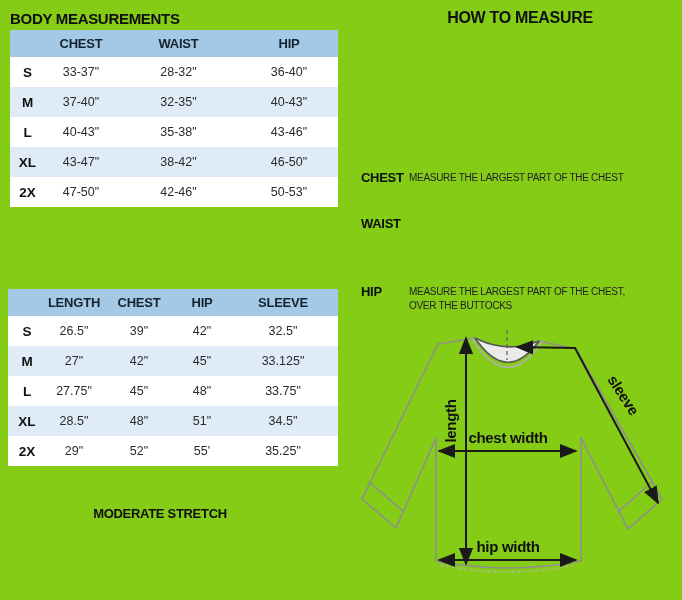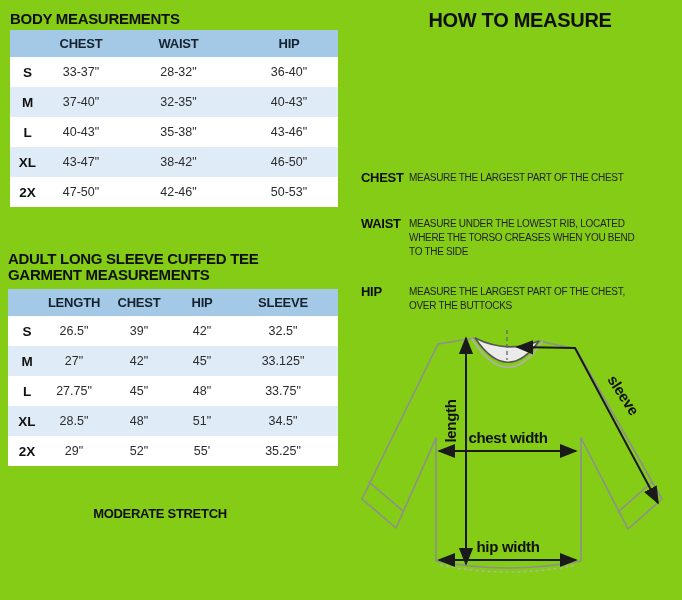--- a/index.html
+++ b/index.html
@@ -13,21 +13,21 @@
   table.meas thead th{background:var(--header-blue,#a3c9e7);color:#16222e;font-size:13px;font-weight:bold;height:27px;letter-spacing:-0.2px;}
   table.meas tbody tr{height:30px;background:#ffffff;}
   table.meas tbody tr:nth-child(even){background:var(--row-stripe,#dfecf8);}
   table.meas tbody th{font-size:13.5px;font-weight:bold;color:#111;}
   table.meas tbody td{font-size:12.5px;color:#2b2b2b;}
 
   .stretch-note{position:absolute;left:0;top:506px;width:320px;text-align:center;
                 font-weight:bold;font-size:13px;letter-spacing:-0.3px;color:#0f0f0f;}
 
   .htm-title{position:absolute;left:360px;top:9px;width:320px;text-align:center;
-             font-weight:bold;font-size:20px;letter-spacing:-0.3px;color:#0f0f0f;}
+             font-weight:bold;font-size:16px;letter-spacing:-0.3px;color:#0f0f0f;}
   .htm-intro{position:absolute;left:346px;top:36px;width:336px;text-align:center;
              font-size:14px;line-height:21px;color:#222;}
 
   .def-term{position:absolute;left:361px;width:46px;font-weight:bold;font-size:13px;color:#0f0f0f;letter-spacing:-0.3px;}
   .def-desc{position:absolute;left:409px;width:234px;font-size:10px;line-height:14px;letter-spacing:-0.3px;color:#222;}
 
   .shirt-svg{position:absolute;left:341px;top:330px;}
   .shirt-svg text{font-family:"Liberation Sans",sans-serif;font-weight:bold;font-size:15px;fill:#111;letter-spacing:-0.3px;}
 </style>
 </head>
@@ -79,24 +79,20 @@
       </tr>
       <tr>
         <th>2X</th>
         <td>47-50"</td>
         <td>42-46"</td>
         <td>50-53"</td>
       </tr>
     </tbody>
   </table>
 
-  <div class="sec-title" style="left:8px;top:251px;">
-    <div>ADULT LONG SLEEVE CUFFED TEE</div>
-    <div>GARMENT MEASUREMENTS</div>
-  </div>
 
   <table class="meas" style="left:8px;top:289px;width:330px;">
     <colgroup>
         <col style="width:38px">
         <col style="width:56px">
         <col style="width:74px">
         <col style="width:52px">
         <col style="width:110px">
       </colgroup>
     <thead>
@@ -148,21 +144,20 @@
   </table>
 
   <div class="stretch-note">MODERATE STRETCH</div>
 
   <div class="htm-title">HOW TO MEASURE</div>
 
   <div class="def-term" style="top:170px;">CHEST</div>
   <div class="def-desc" style="top:171px;">MEASURE THE LARGEST PART OF THE CHEST</div>
 
   <div class="def-term" style="top:216px;">WAIST</div>
-  <div class="def-desc" style="top:217px;">MEASURE UNDER THE LOWEST RIB, LOCATED WHERE THE TORSO CREASES WHEN YOU BEND TO THE SIDE</div>
 
   <div class="def-term" style="top:284px;">HIP</div>
   <div class="def-desc" style="top:285px;">MEASURE THE LARGEST PART OF THE CHEST, OVER THE BUTTOCKS</div>
 
   <svg class="shirt-svg" width="341" height="270" viewBox="0 0 341 270">
     <defs>
       <marker id="ah" viewBox="0 0 10 8" refX="9" refY="4" markerWidth="9" markerHeight="8" orient="auto-start-reverse">
         <path d="M0,0 L10,4 L0,8 z" fill="#1a1a1a"></path>
       </marker>
     </defs>

